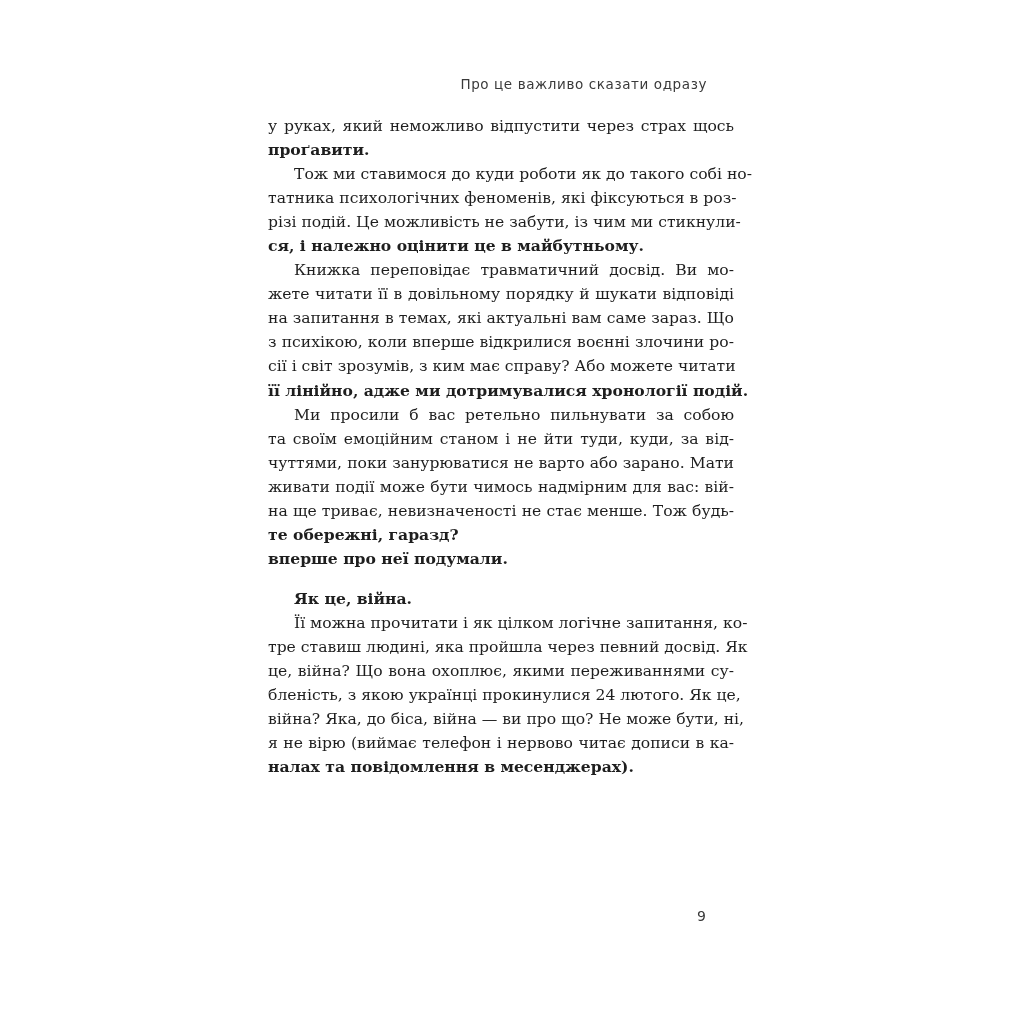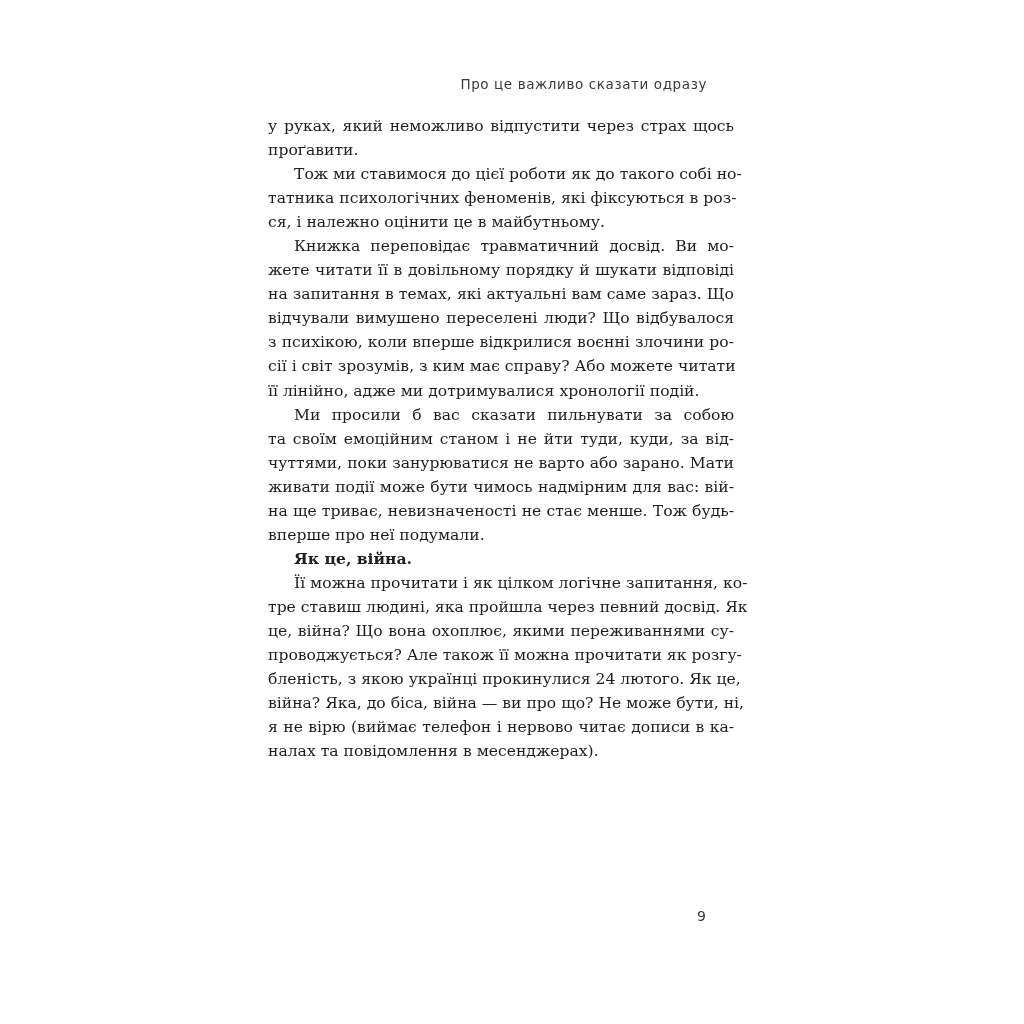--- a/index.html
+++ b/index.html
@@ -9,58 +9,58 @@
     position: absolute; top: 76px; right: 317px;
     font-family: "DejaVu Sans", sans-serif; font-size: 13.5px; letter-spacing: 0.6px;
     color: #3a3a3a; white-space: nowrap;
   }
   .body-text {
     position: absolute; left: 268px; top: 114px; width: 466px;
     font-family: "DejaVu Serif", serif; font-size: 15.6px; line-height: 24.05px;
     color: #1e1e1e;
   }
   .line { display: block; white-space: nowrap; text-align: justify; text-align-last: justify; height: 24.05px; }
-  .line.last { text-align-last: left; }
+  .line.last { text-align-last: left; font-weight: bold; }
   .line.indent { padding-left: 26px; }
-  .line.bold { font-weight: bold; text-align-last: left; }
+  .line.bold { font-weight: bold; text-align-last: left; margin-top: 16px; }
   .page-number {
     position: absolute; top: 908px; left: 697px;
     font-family: "DejaVu Sans", sans-serif; font-size: 14px; color: #3a3a3a;
   }
 </style>
 </head>
 <body>
 
 <div class="page">
   <div class="running-head">Про це важливо сказати одразу</div>
 
   <div class="body-text" id="body-text">
       <span class="line">у руках, який неможливо відпустити через страх щось</span>
       <span class="line last">проґавити.</span>
-      <span class="line indent">Тож ми ставимося до цієї роботи як до такого собі но-</span>
+      <span class="line indent">Тож ми ставимося до куди роботи як до такого собі но-</span>
       <span class="line">татника психологічних феноменів, які фіксуються в роз-</span>
+      <span class="line">різі подій. Це можливість не забути, із чим ми стикнули-</span>
       <span class="line last">ся, і належно оцінити це в майбутньому.</span>
       <span class="line indent">Книжка переповідає травматичний досвід. Ви мо-</span>
       <span class="line">жете читати її в довільному порядку й шукати відповіді</span>
       <span class="line">на запитання в темах, які актуальні вам саме зараз. Що</span>
-      <span class="line">відчували вимушено переселені люди? Що відбувалося</span>
       <span class="line">з психікою, коли вперше відкрилися воєнні злочини ро-</span>
       <span class="line">сії і світ зрозумів, з ким має справу? Або можете читати</span>
       <span class="line last">її лінійно, адже ми дотримувалися хронології подій.</span>
-      <span class="line indent">Ми просили б вас сказати пильнувати за собою</span>
+      <span class="line indent">Ми просили б вас ретельно пильнувати за собою</span>
       <span class="line">та своїм емоційним станом і не йти туди, куди, за від-</span>
       <span class="line">чуттями, поки занурюватися не варто або зарано. Мати</span>
       <span class="line">живати події може бути чимось надмірним для вас: вій-</span>
       <span class="line">на ще триває, невизначеності не стає менше. Тож будь-</span>
+      <span class="line last">те обережні, гаразд?</span>
       <span class="line last">вперше про неї подумали.</span>
       <span class="line indent last bold">Як це, війна.</span>
       <span class="line indent">Її можна прочитати і як цілком логічне запитання, ко-</span>
       <span class="line">тре ставиш людині, яка пройшла через певний досвід. Як</span>
       <span class="line">це, війна? Що вона охоплює, якими переживаннями су-</span>
-      <span class="line">проводжується? Але також її можна прочитати як розгу-</span>
       <span class="line">бленість, з якою українці прокинулися 24 лютого. Як це,</span>
       <span class="line">війна? Яка, до біса, війна — ви про що? Не може бути, ні,</span>
       <span class="line">я не вірю (виймає телефон і нервово читає дописи в ка-</span>
       <span class="line last">налах та повідомлення в месенджерах).</span>
     </div>
 
   <div class="page-number">9</div>
 </div>
 
 </body></html>

